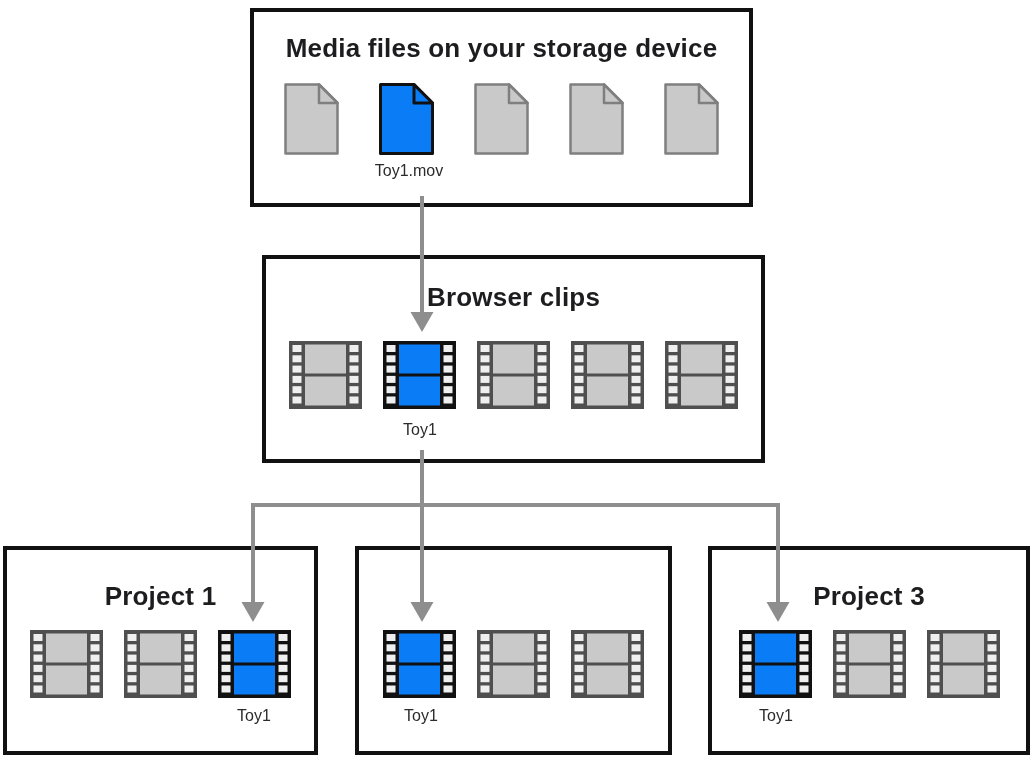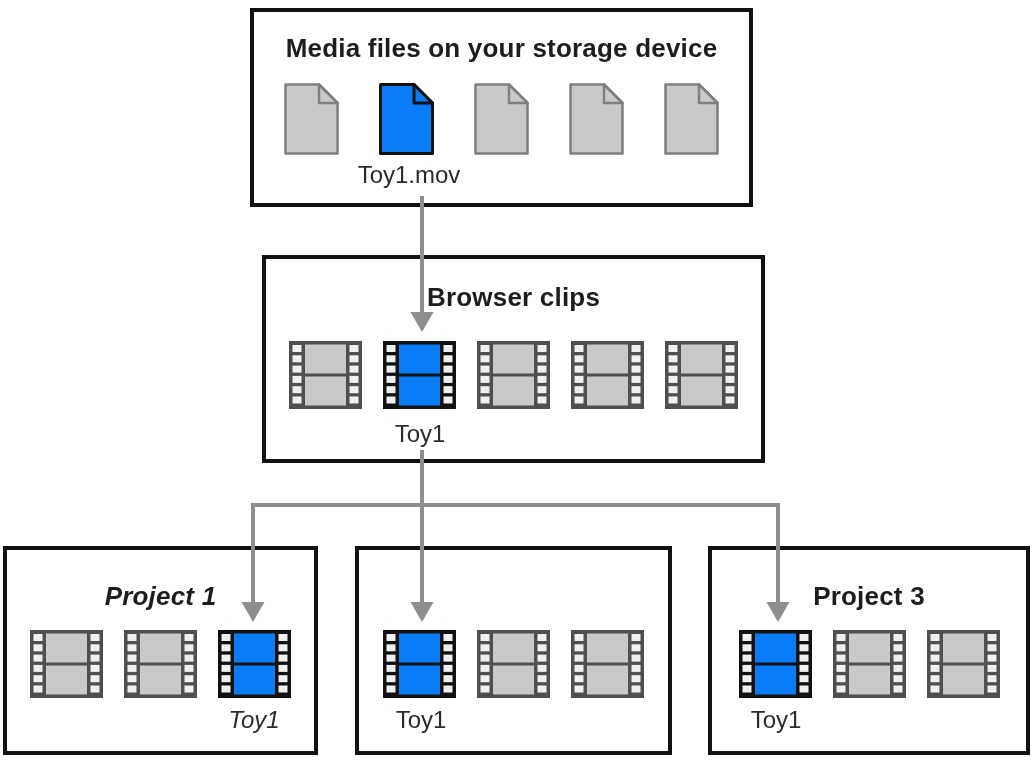--- a/index.html
+++ b/index.html
@@ -14,41 +14,41 @@
   .canvas{
     position:relative;width:1032px;height:760px;background:#ffffff;overflow:hidden;
     font-family:"Liberation Sans", sans-serif;
   }
   .box{
     position:absolute;border:4px solid var(--box-border);background:#ffffff;
     box-sizing:border-box;
   }
   .box-storage{left:250px;top:8px;width:503px;height:199px;}
   .box-browser{left:262px;top:255px;width:503px;height:208px;}
-  .box-p1{left:3px;top:546px;width:315px;height:209px;font-style:italic;}
+  .box-p1{left:3px;top:546px;width:315px;height:209px;}
   .box-p2{left:355px;top:546px;width:317px;height:209px;}
   .box-p3{left:708px;top:546px;width:322px;height:209px;}
   .box-title{
     position:absolute;left:0;right:0;text-align:center;
     font-weight:700;font-size:26px;line-height:1.15;color:var(--title-color);
     letter-spacing:0.2px;
   }
   .box-storage .box-title{top:22px;}
   .box-browser .box-title{top:24px;}
   .project .box-title{top:32px;}
   .icon-row{
     position:absolute;left:0;right:0;display:flex;justify-content:center;align-items:flex-start;
   }
   .box-storage .icon-row{top:70px;gap:38px;}
   .box-browser .icon-row{top:82px;gap:21px;}
   .project .icon-row{top:80px;gap:21px;}
   .icon-row svg{display:block;flex:0 0 auto;}
   .clip-label{
     position:absolute;transform:translateX(-50%);white-space:nowrap;
-    font-size:24px;line-height:1.2;color:var(--label-color);
+    font-size:16px;line-height:1.2;color:var(--label-color);
   }
   .box-storage .clip-label{left:155px;top:149px;}
   .box-browser .clip-label{left:154px;top:161px;}
   .box-p1 .clip-label{left:247px;top:156px;}
   .box-p2 .clip-label{left:62px;top:156px;}
   .box-p3 .clip-label{left:64px;top:156px;}
   .arrows{
     position:absolute;left:0;top:0;width:1032px;height:760px;
     z-index:10;pointer-events:none;
   }

